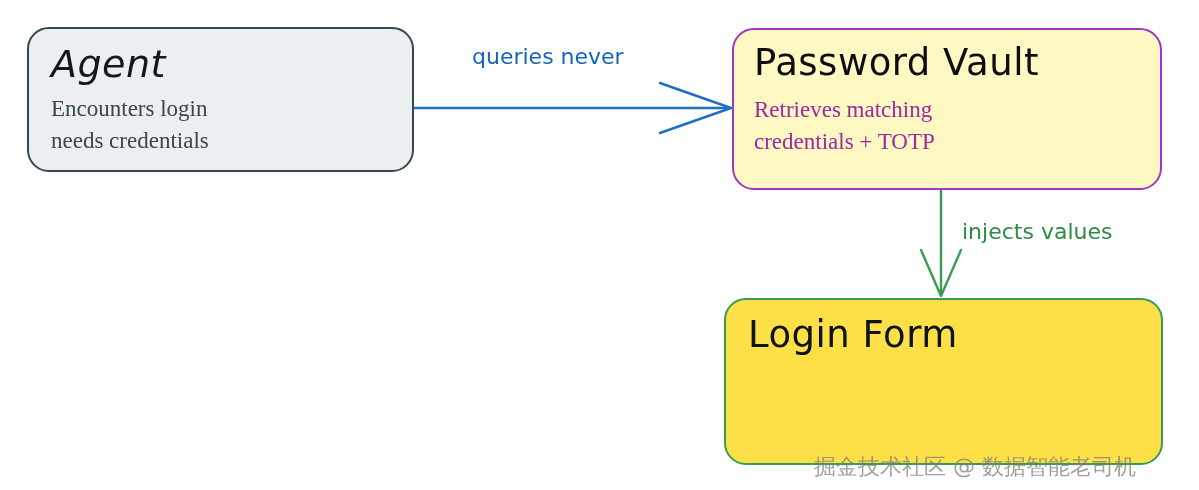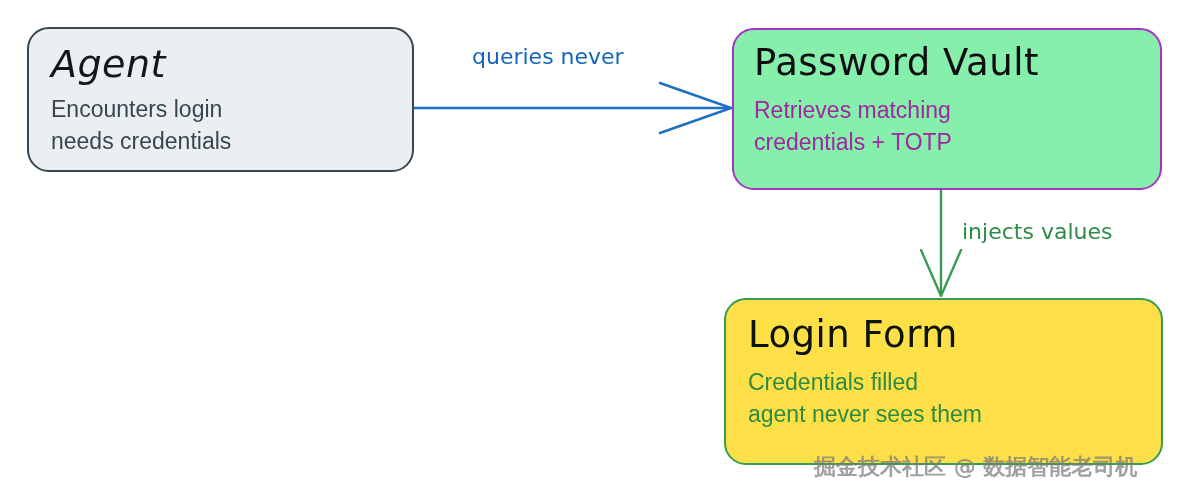--- a/index.html
+++ b/index.html
@@ -23,21 +23,21 @@
     flex-direction: column;
     justify-content: flex-start;
   }
   .node-title {
     font-family: "DejaVu Sans", sans-serif;
     font-weight: 400;
     letter-spacing: 0.5px;
     white-space: nowrap;
   }
   .node-desc {
-    font-family: Liberation Sans, sans-serif;
+    font-family: Liberation Serif, serif;
     font-weight: 400;
     white-space: pre-line;
   }
 
   
   #node-agent {
     left: 27px;
     top: 27px;
     width: 387px;
     height: 145px;
@@ -57,21 +57,21 @@
     color: #37474f;
     margin-top: 4px;
   }
 
   
   #node-vault {
     left: 732px;
     top: 28px;
     width: 430px;
     height: 162px;
-    background: #86efac;
+    background: #fef9c3;
     border: 2.2px solid #a435c4;
     padding: 8px 36px 0 20px;
   }
   #node-vault .node-title {
     font-size: 37px;
     line-height: 50px;
     color: #0d0d12;
   }
   #node-vault .node-desc {
     font-size: 23px;
@@ -131,21 +131,20 @@
   
   #watermark {
     position: absolute;
     left: 814px;
     top: 452px;
     font-family: "DejaVu Sans", sans-serif;
     font-size: 22px;
     color: #7b7b7b;
     opacity: 0.72;
     white-space: nowrap;
-    font-weight: bold;
   }
 </style>
 </head>
 <body>
 
 <div id="canvas">
 
   <svg class="edge-svg" viewBox="0 0 1199 490" xmlns="http://www.w3.org/2000/svg">
 
     <g>
@@ -170,19 +169,17 @@
   </div>
 
   <div class="node" id="node-vault">
     <div class="node-title">Password Vault</div>
     <div class="node-desc">Retrieves matching
 credentials + TOTP</div>
   </div>
 
   <div class="node" id="node-login">
     <div class="node-title">Login Form</div>
-    <div class="node-desc">Credentials filled
-agent never sees them</div>
   </div>
 
   <div id="watermark">掘金技术社区 @ 数据智能老司机</div>
 
 </div>
 
 </body></html>

